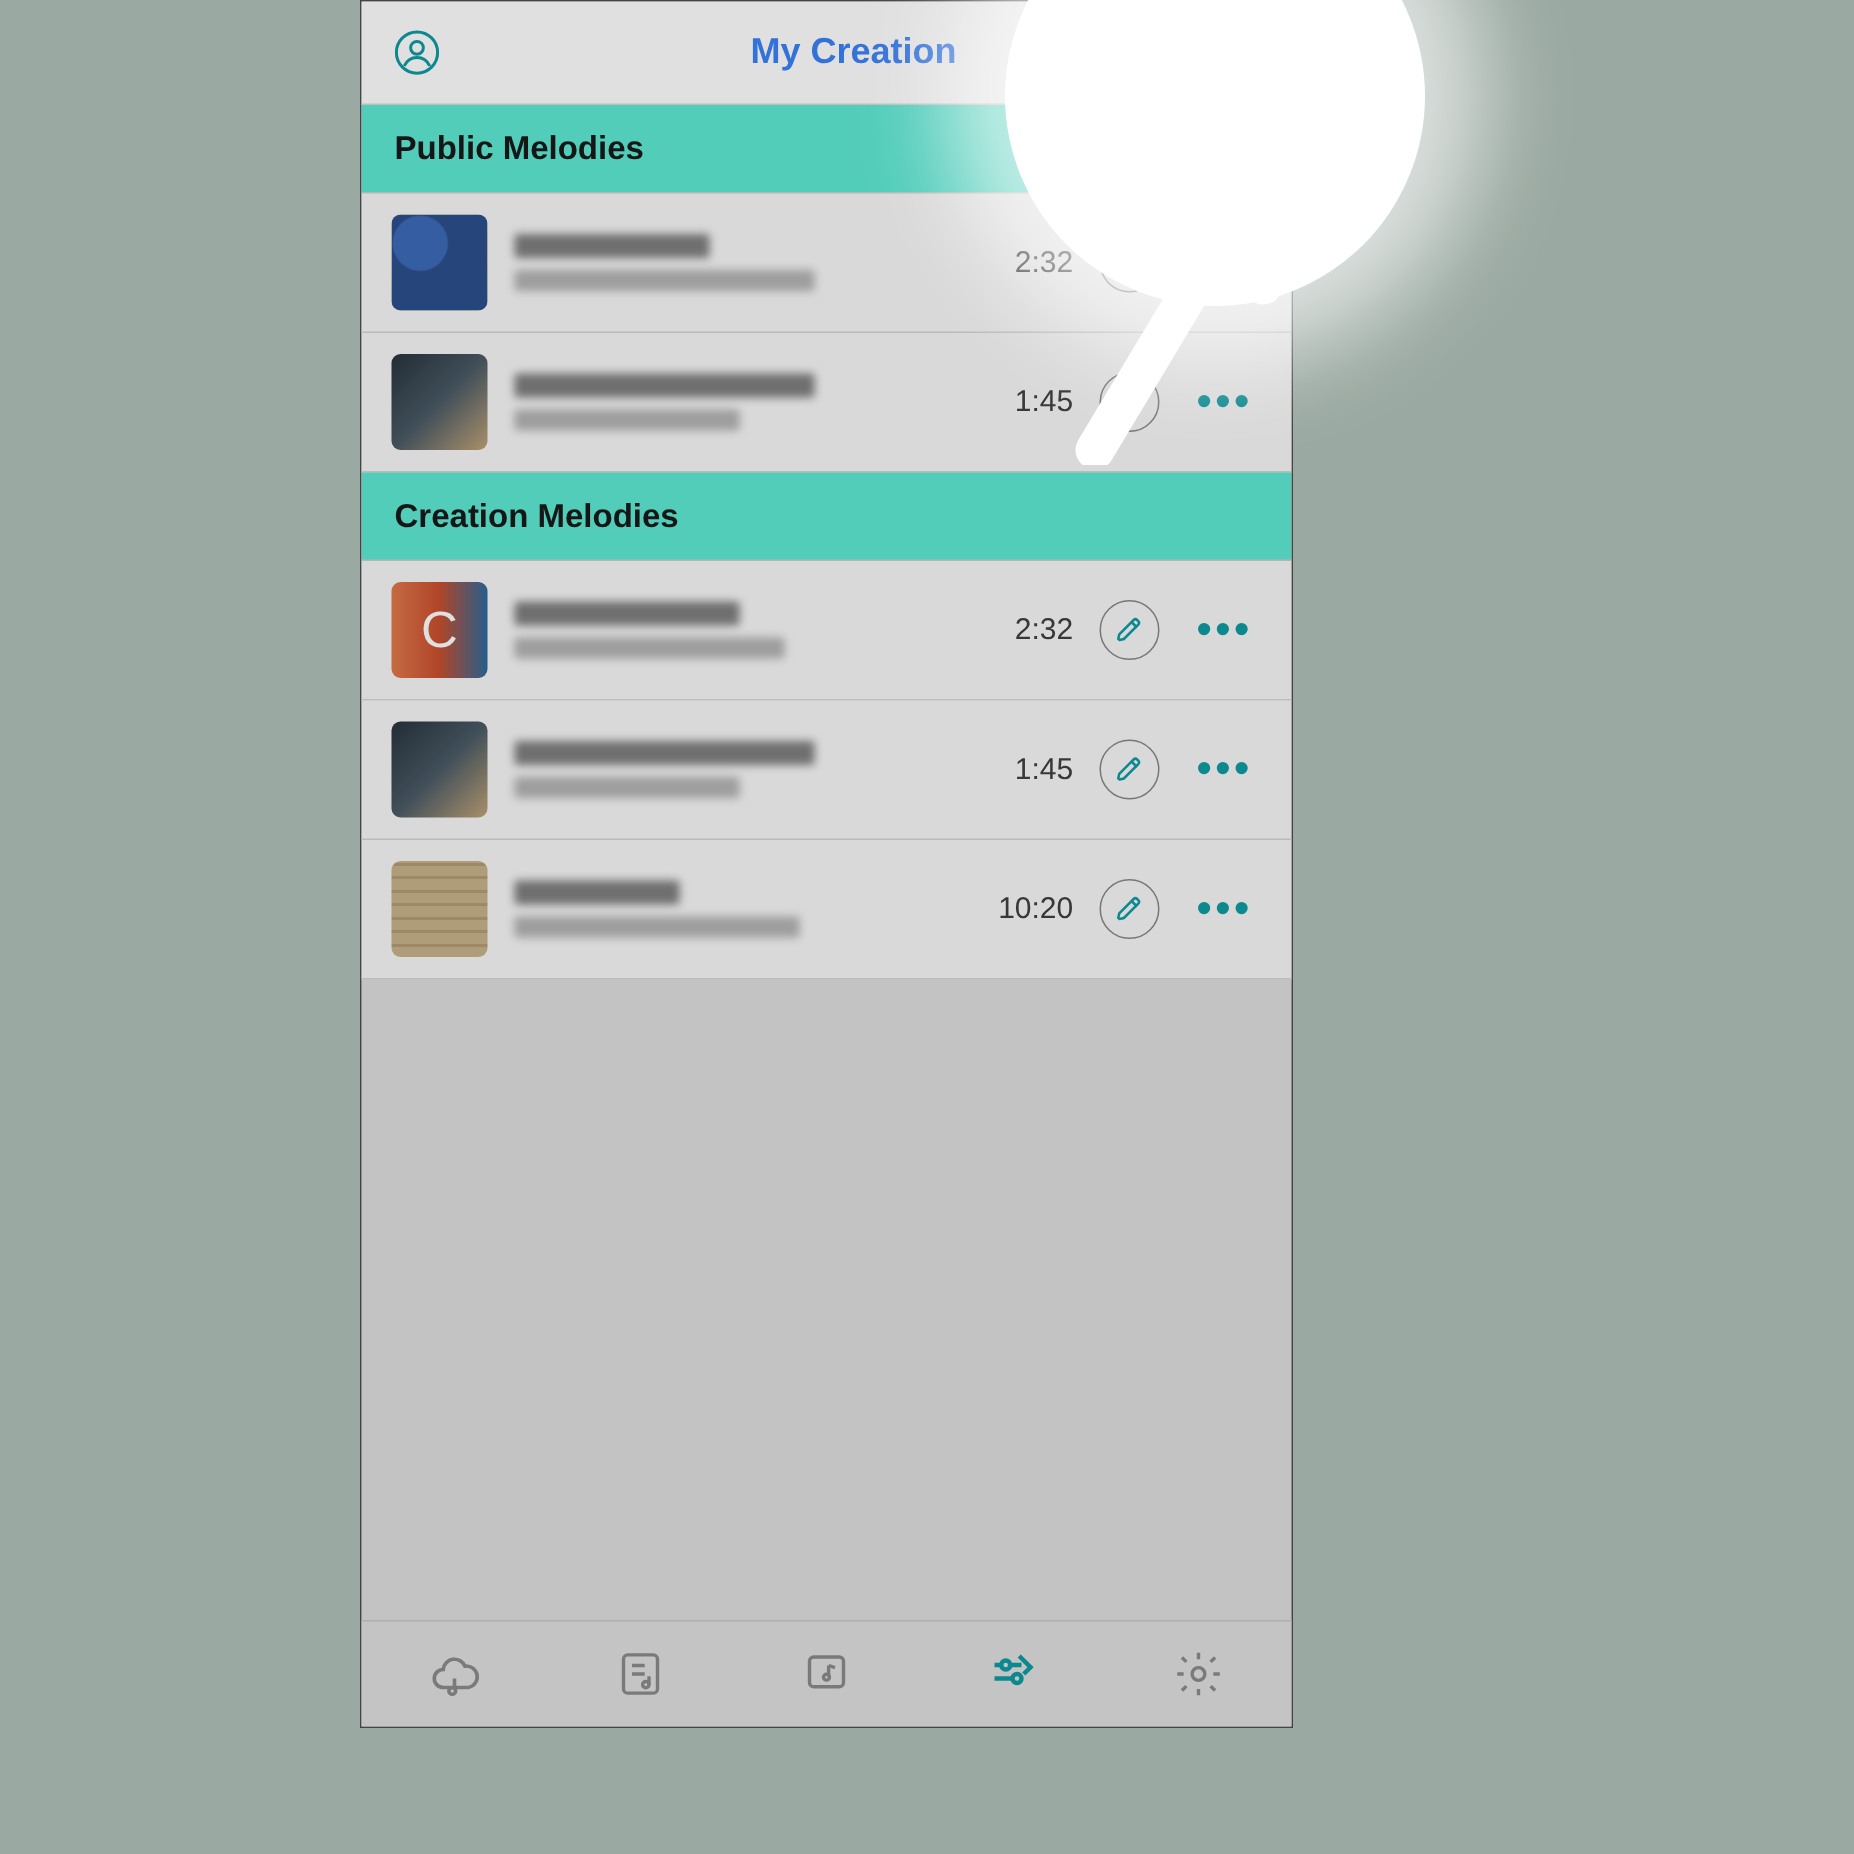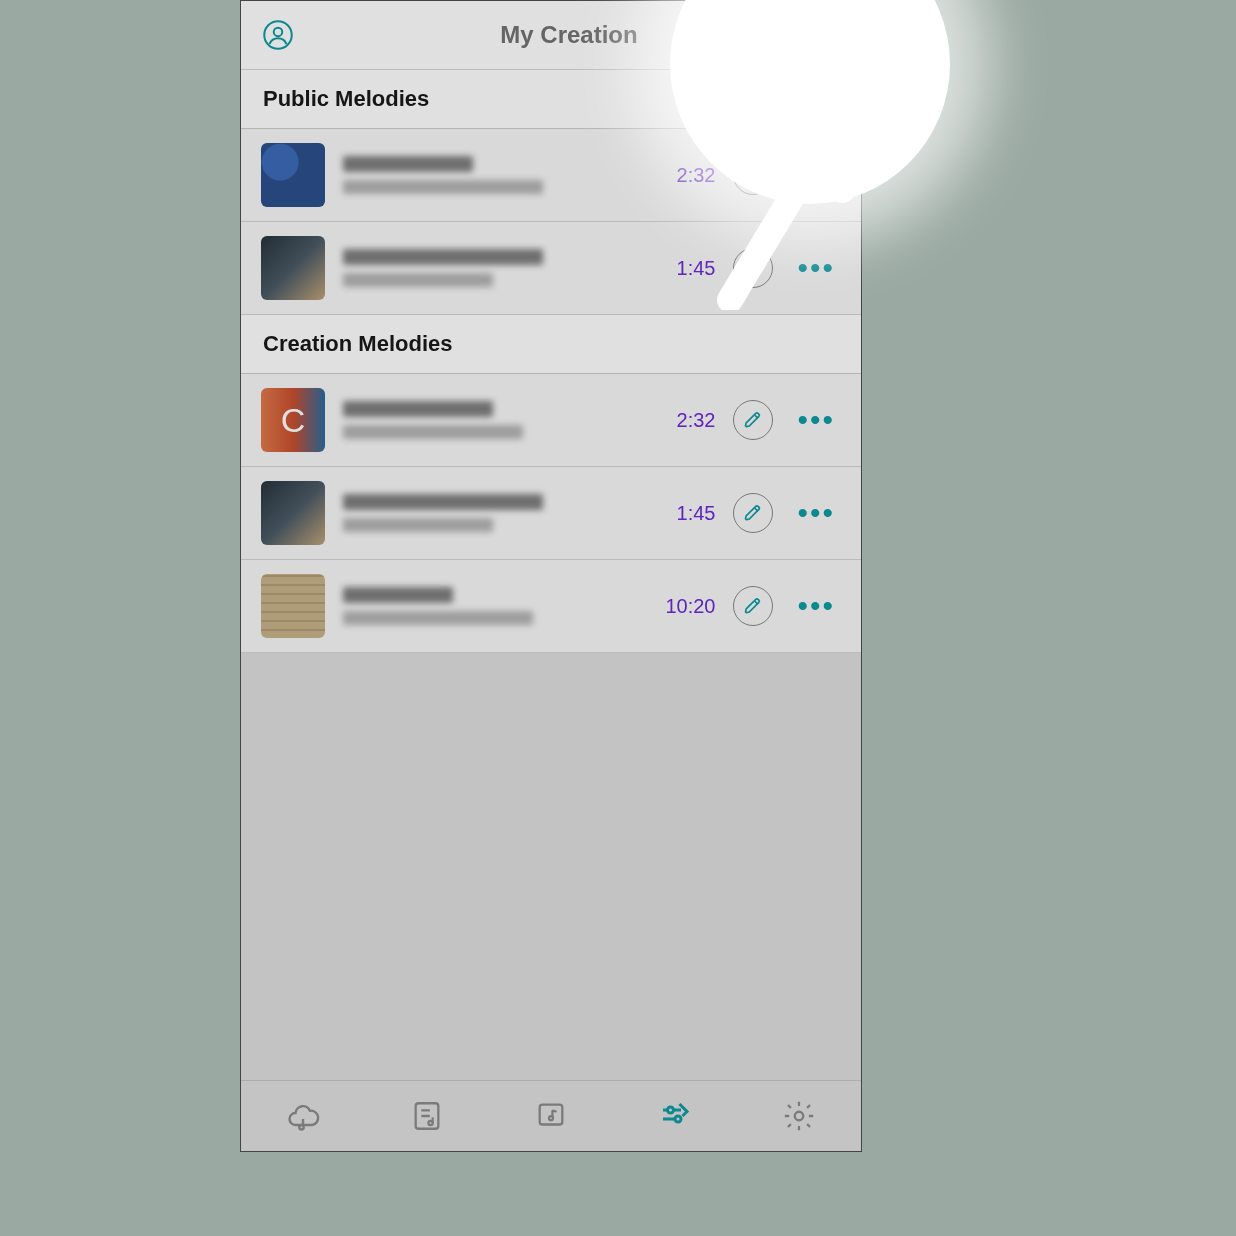--- a/index.html
+++ b/index.html
@@ -1,28 +1,28 @@
 <!DOCTYPE html>
 <html><head>
 <meta charset="utf-8">
 <style>
 html,body{margin:0;padding:0;height:100%;width:100%;font-family:-apple-system,Helvetica,Arial,sans-serif;}
 body{background:#9aa9a1;display:flex;align-items:center;justify-content:center;}
 .stage{position:relative;width:1236px;height:1236px;background:#9aa9a1;}
 .phone{position:absolute;left:240px;top:0;width:620px;height:1150px;background:#dedede;border:1px solid #444;overflow:hidden;}
 .nav{height:68px;display:flex;align-items:center;justify-content:space-between;padding:0 22px;background:#ffffff;border-bottom:1px solid #d9d9d9;position:relative;}
-.nav .title{position:absolute;left:0;right:0;text-align:center;font-size:24px;font-weight:600;color:#737373;pointer-events:none;padding-left:36px;}
-.sectionHeader{background:#ffffff;padding:16px 22px;font-size:22px;font-weight:700;color:#1a1a1a;border-bottom:1px solid #d0d0d0;}
+.nav .title{position:absolute;left:0;right:0;text-align:center;font-size:24px;font-weight:600;color:#3b82f6;pointer-events:none;padding-left:36px;}
+.sectionHeader{background:#5eead4;padding:16px 22px;font-size:22px;font-weight:700;color:#1a1a1a;border-bottom:1px solid #d0d0d0;}
 .item{display:flex;align-items:center;background:#f7f7f7;border-bottom:1px solid #d5d5d5;padding:14px 20px;gap:18px;}
 .thumb{width:64px;height:64px;border-radius:6px;flex-shrink:0;}
 .meta{flex:1 1 auto;display:flex;flex-direction:column;gap:8px;}
 .blur{border-radius:2px;filter:blur(3px);}
 .t1{background:#7f7f7f;height:16px;}
 .t2{background:#b4b4b4;height:14px;}
-.dur{font-size:20px;color:#6d28d9;min-width:48px;text-align:right;}
+.dur{font-size:20px;color:#404040;min-width:48px;text-align:right;}
 .editBtn{width:38px;height:38px;border:1.5px solid #888;border-radius:50%;display:flex;align-items:center;justify-content:center;cursor:pointer;}
 .more{color:#0e9ba3;font-size:30px;line-height:10px;letter-spacing:2px;cursor:pointer;padding:0 6px;}
 .tabbar{position:absolute;bottom:0;left:0;right:0;height:70px;background:#e0e0e0;border-top:1px solid #c7c7c7;display:flex;align-items:center;justify-content:space-around;}
 .tab{display:flex;align-items:center;justify-content:center;width:20%;height:100%;cursor:pointer;}
 .dimmer{position:absolute;inset:0;background:#000;opacity:0.12;pointer-events:none;}
 .spot{position:absolute;width:280px;height:280px;border-radius:50%;background:#fff;box-shadow:0 0 60px 40px rgba(255,255,255,.65);pointer-events:none;}
 .spot1{left:670px;top:-76px;}
 .arrow{position:absolute;left:700px;top:110px;pointer-events:none;}
 .thumb.sunflower{background:radial-gradient(circle at 30% 30%,#3c6bb8 0 28%,#2c4f8b 30% 40%),linear-gradient(#f6d64e,#d9a500 60%,#5b7e1c);}
 .thumb.guitar{background:linear-gradient(135deg,#27343d,#4a5a66 50%,#c1a47a);}

